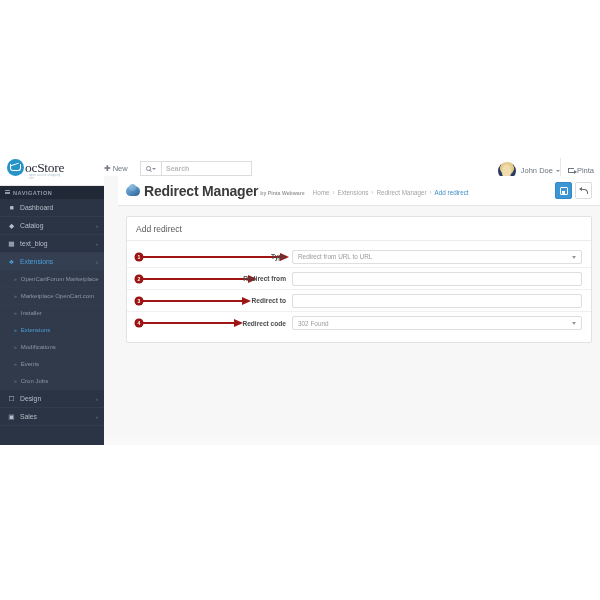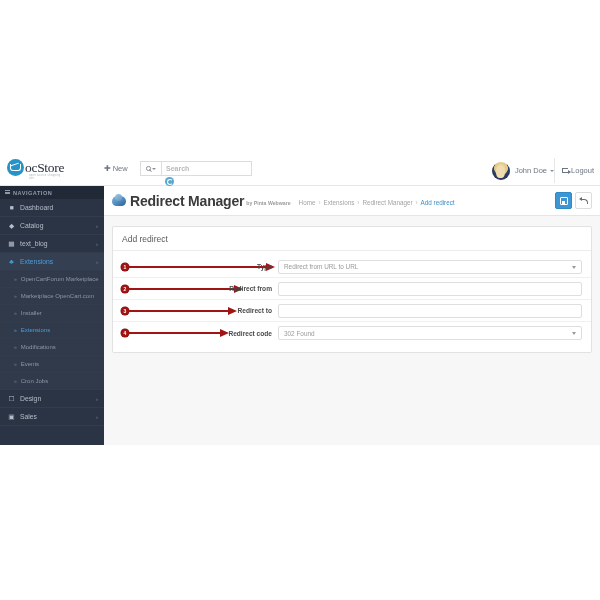--- a/index.html
+++ b/index.html
@@ -212,23 +212,24 @@
     background: #303a4a;
     cursor: pointer;
     line-height: 8px;
   }
   .sub-item .arr { margin-right: 4px; color: #6f7a8b; font-size: 5px; flex:none; }
   .sub-item.current { color: #4a9fd8; }
   .sub-item.current .arr { color: #4a9fd8; }
 
   
   .main {
-    position: absolute; left: 104px; top: 31px;
+    position: absolute; left: 104px; top: 21px;
     width: 496px; height: 259px;
     background: #f7f7f7;
+    padding-left: 14px;
   }
   .page-head {
     height: 30px;
     background: #fff;
     border-bottom: 1px solid #e5e5e5;
     display: flex; align-items: center;
     padding: 0 8px;
     position: relative;
   }
   .pm-logo {
@@ -411,21 +412,21 @@
     <div class="search-spinner"></div>
 
     <div class="user-area">
       <div class="avatar"></div>
       <div class="user-name">
         <span>John Doe</span>
         <span class="caret-tiny"></span>
       </div>
       <div class="logout-btn">
         <span class="logout-ic"></span>
-        <span>Logout</span>
+        <span>Pinta</span>
       </div>
     </div>
   </div>
 
   <div class="sidebar">
     <div class="nav-title">
       <span class="burger">
           <span></span>
           <span></span>
           <span></span>

